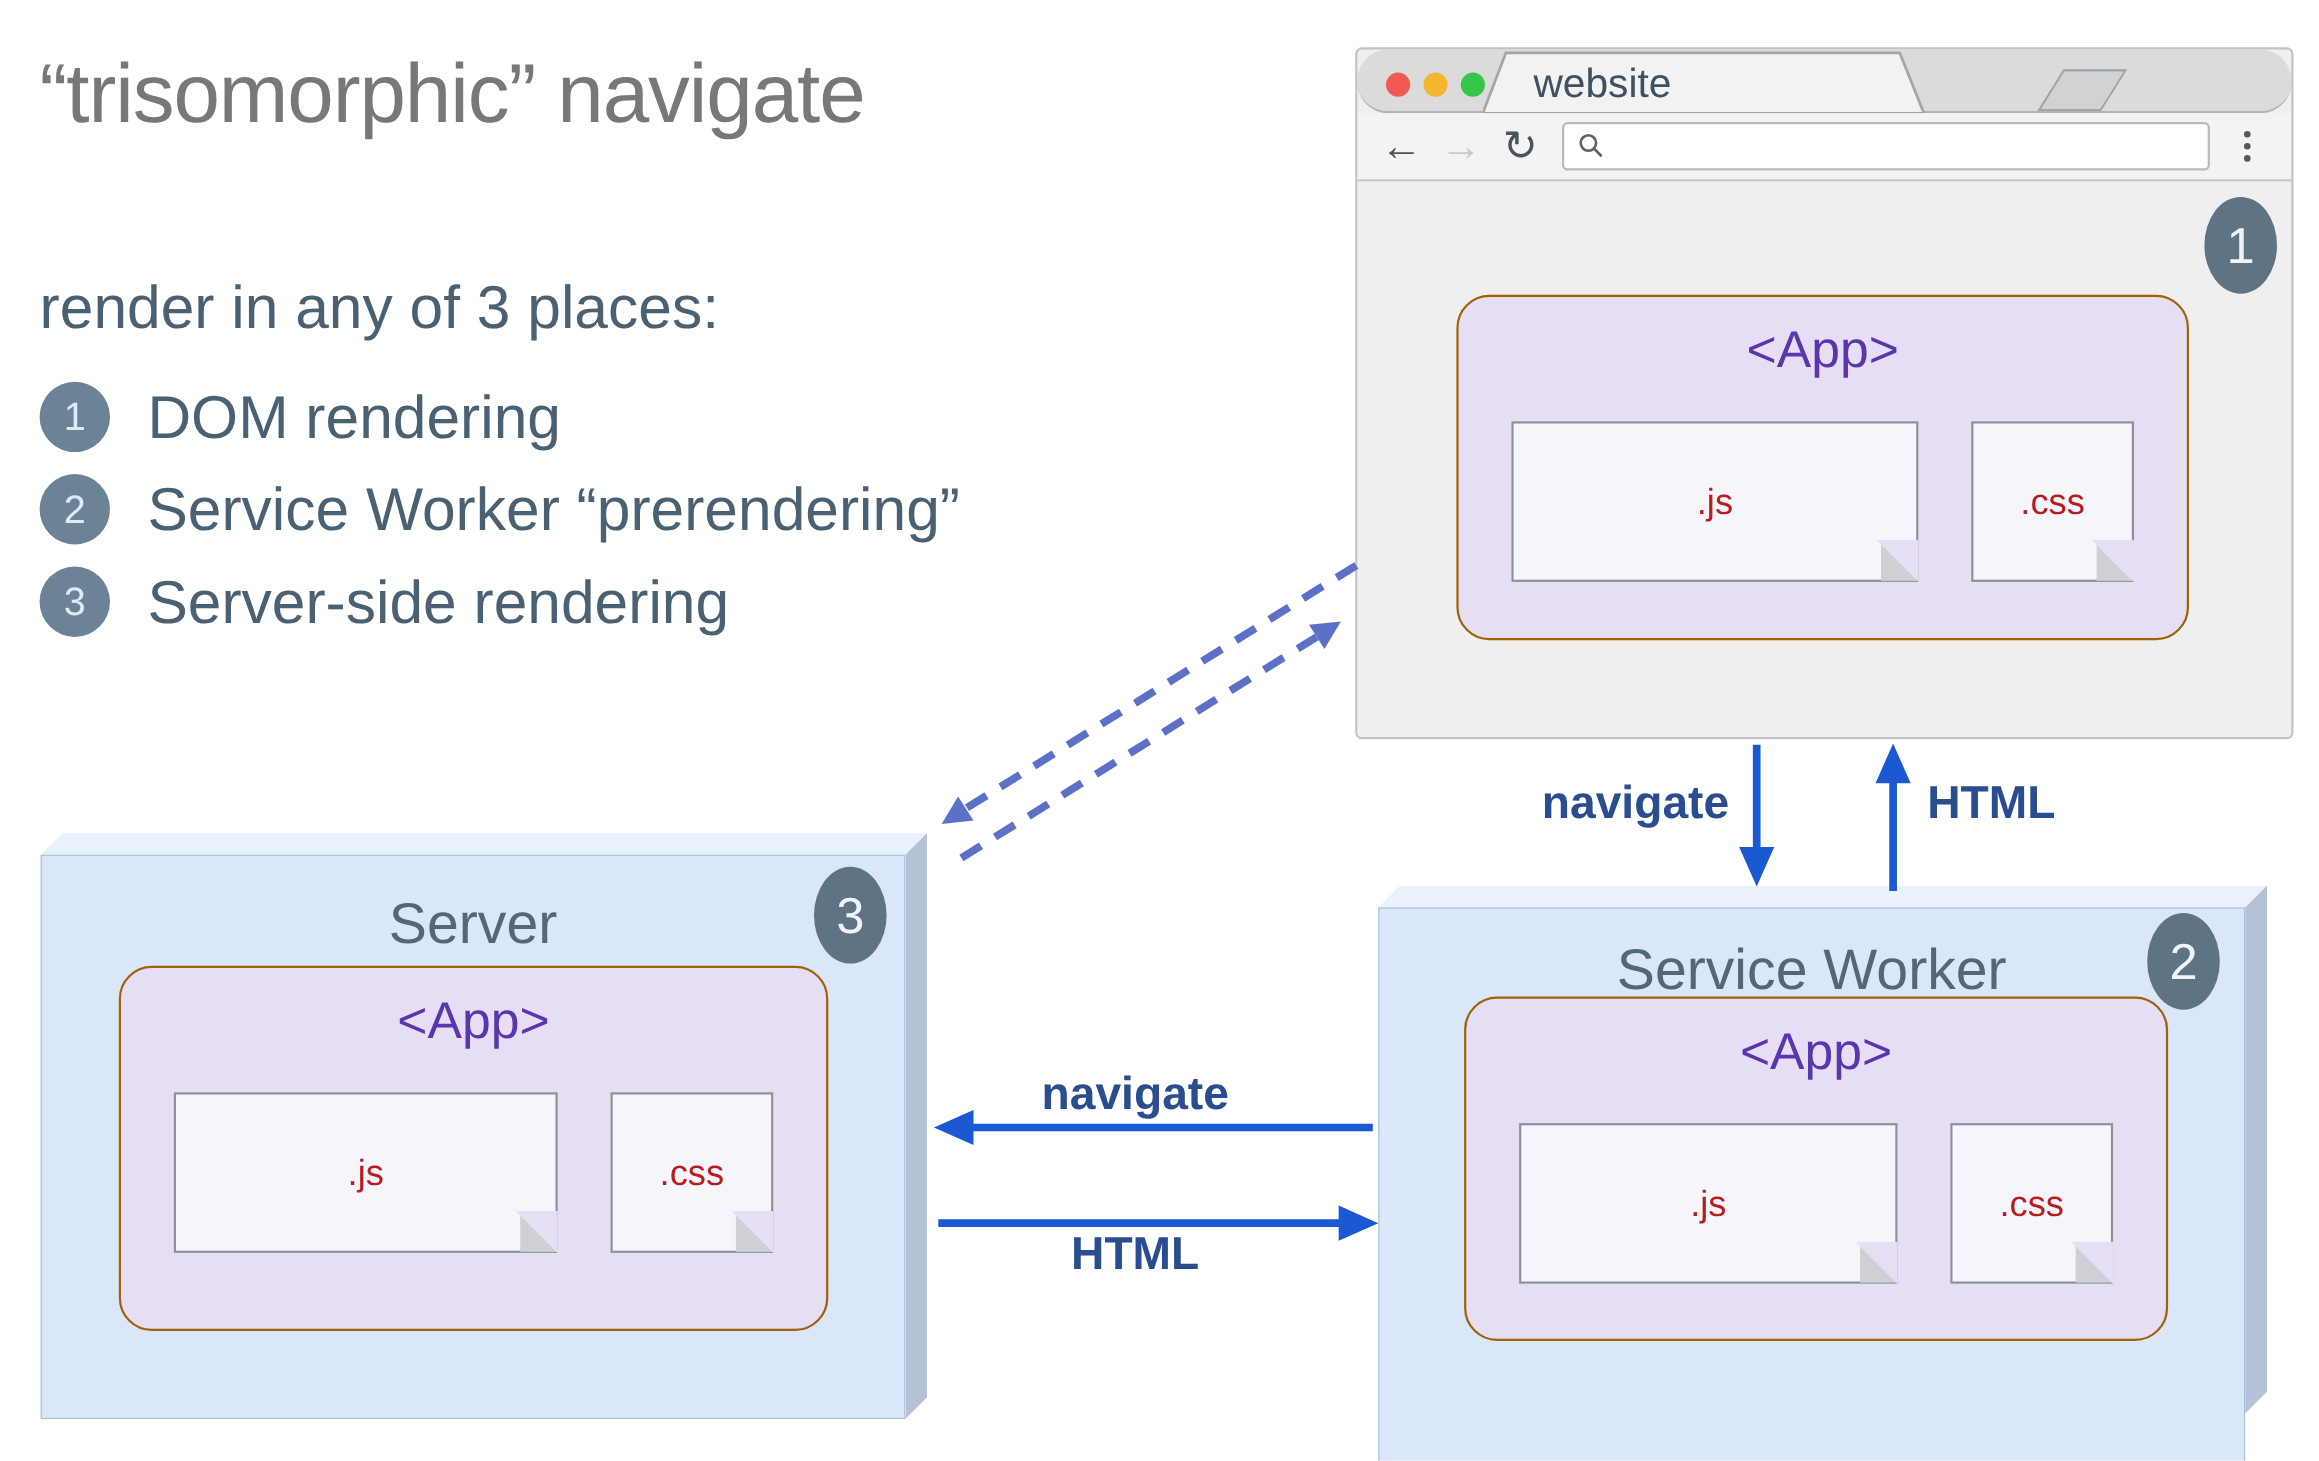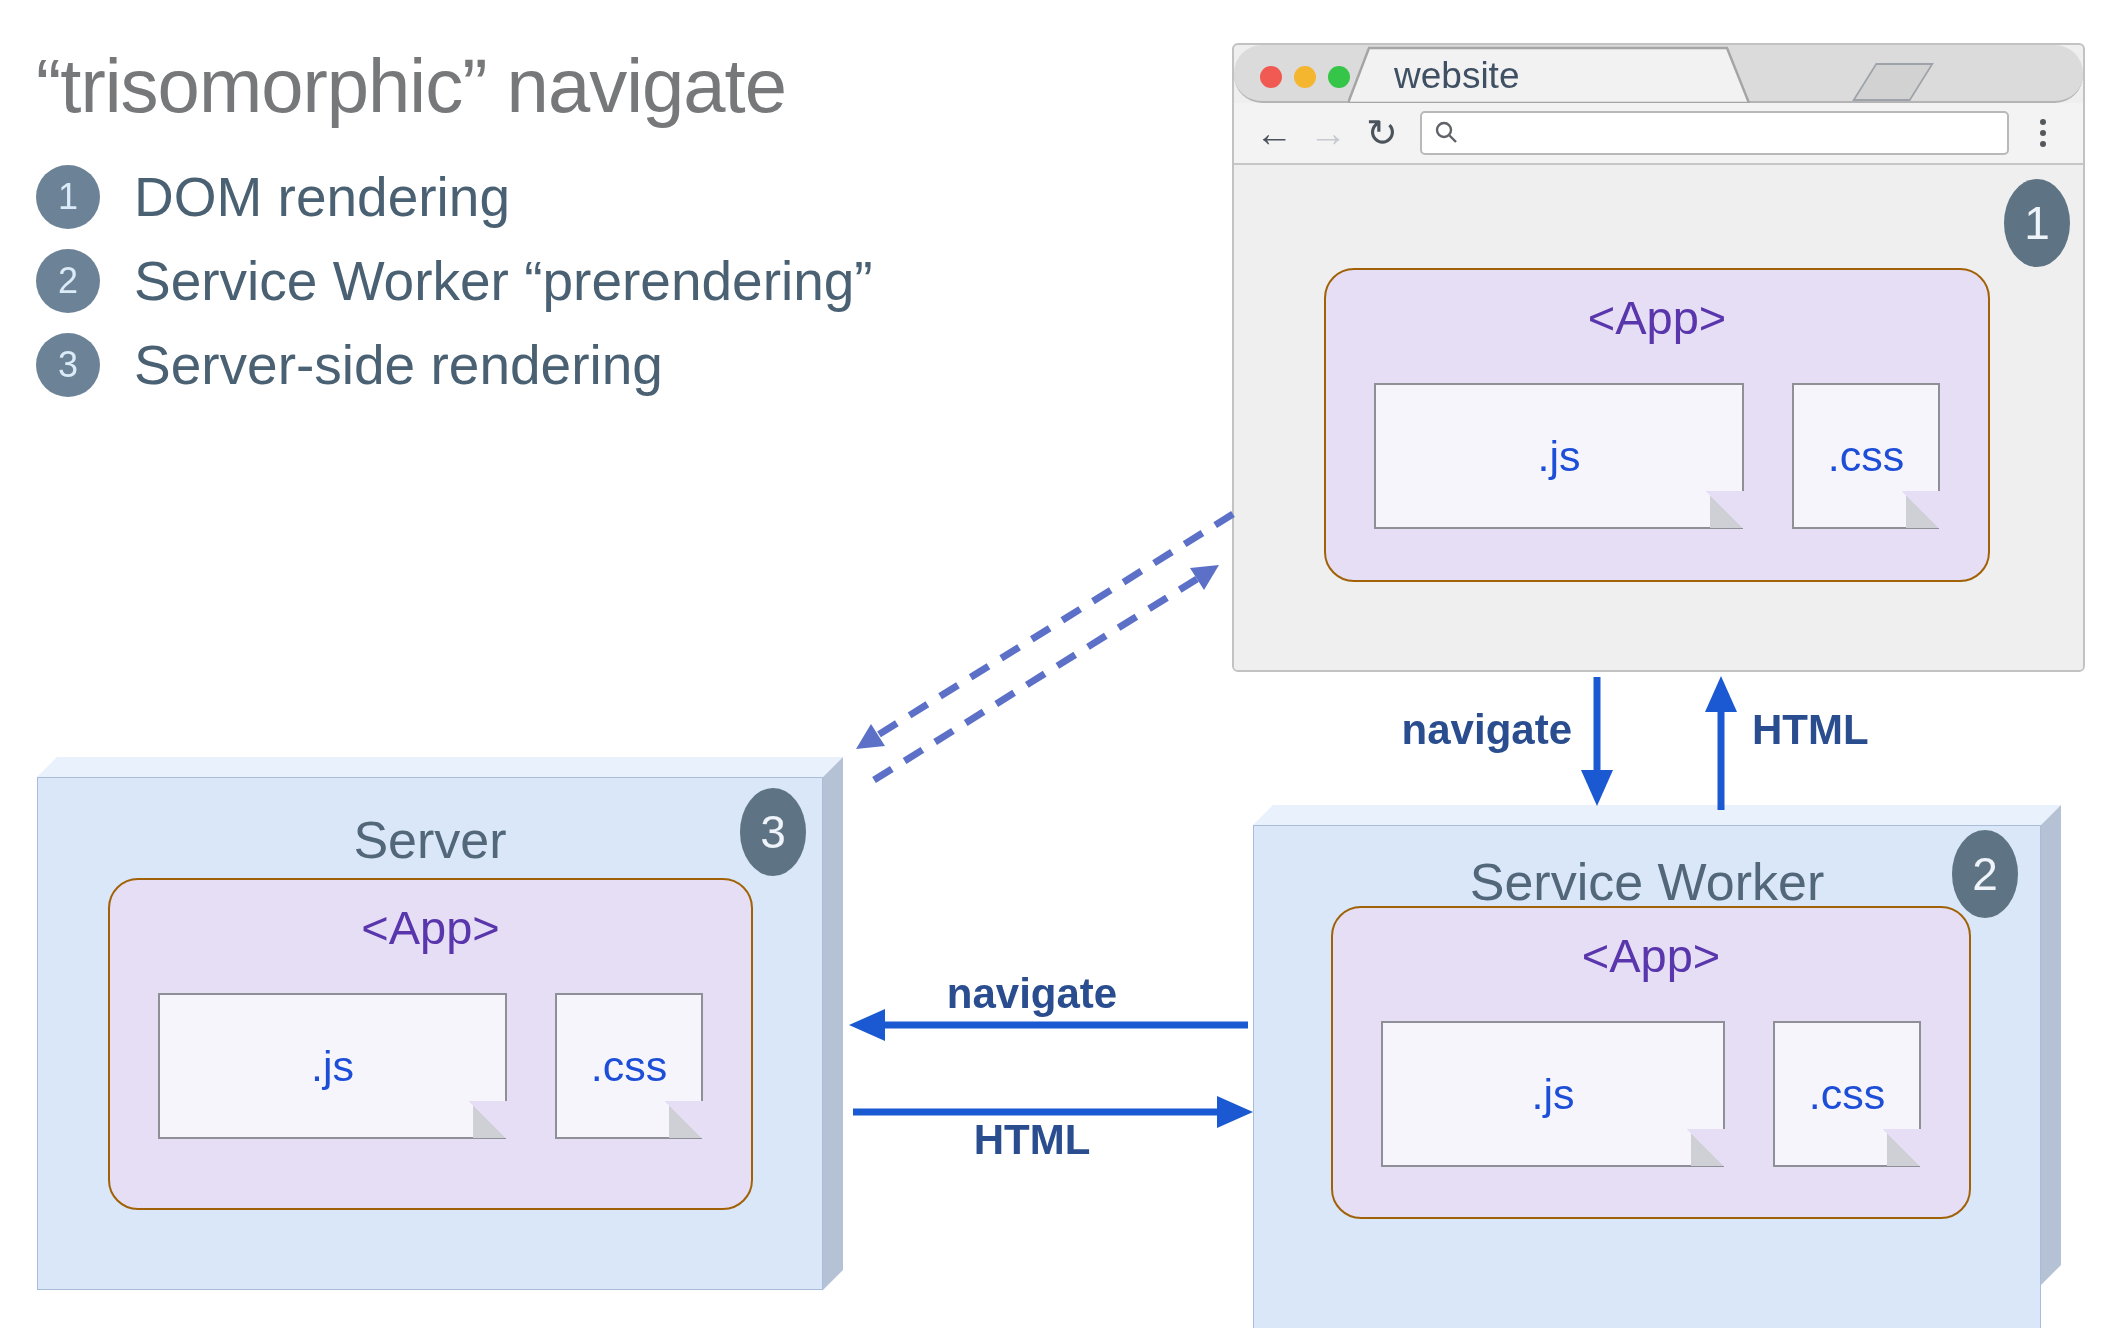--- a/index.html
+++ b/index.html
@@ -49,21 +49,21 @@
   
   .obadge{position:absolute;width:66px;height:88px;border-radius:50%;background:var(--badge-slate);
     color:#eef4fa;font-size:46px;display:flex;align-items:center;justify-content:center;}
 
   
   .appbox{position:absolute;background:var(--lavender);border:2px solid #a16207;border-radius:30px;
     --fold-bg:var(--lavender);}
   .applabel{margin-top:20px;text-align:center;font-size:47px;color:var(--app-purple);}
   .files{display:flex;padding:0 48px;margin-top:38px;gap:48px;}
   .file{position:relative;height:146px;background:#f7f5fc;border:2px solid #8f8f98;
-    display:flex;align-items:center;justify-content:center;font-size:43px;color:#1d4ed8;}
+    display:flex;align-items:center;justify-content:center;font-size:33px;color:#b91c1c;}
   .file.js{flex:1;}
   .file.css{flex:0 0 148px;}
   .file::after{content:'';position:absolute;right:-2px;bottom:-2px;width:38px;height:38px;
     background:linear-gradient(45deg,transparent 49.5%,var(--fold-bg) 50%);}
   .file::before{content:'';position:absolute;right:-1px;bottom:-1px;width:33px;height:33px;
     background:linear-gradient(45deg,#cfcfd6 49.5%,transparent 50%);}
 
   
   .box3d{position:absolute;}
   .box3d .face{position:absolute;left:0;top:20px;background:var(--box-face-blue);
@@ -82,20 +82,21 @@
   .dashhead{fill:var(--dashed-arrow);}
   .alabel{position:absolute;width:240px;font-size:42px;font-weight:bold;color:var(--arrow-label);}
 </style>
 </head>
 <body>
 
 <div class="canvas">
 
   <section class="intro">
     <h1>“trisomorphic” navigate</h1>
+    <p class="subtitle">render in any of 3 places:</p>
     <ul class="legend">
       <li>
         <span class="lbadge">1</span>
         <span class="ltext">DOM rendering</span>
       </li>
       <li>
         <span class="lbadge">2</span>
         <span class="ltext">Service Worker “prerendering”</span>
       </li>
       <li>

